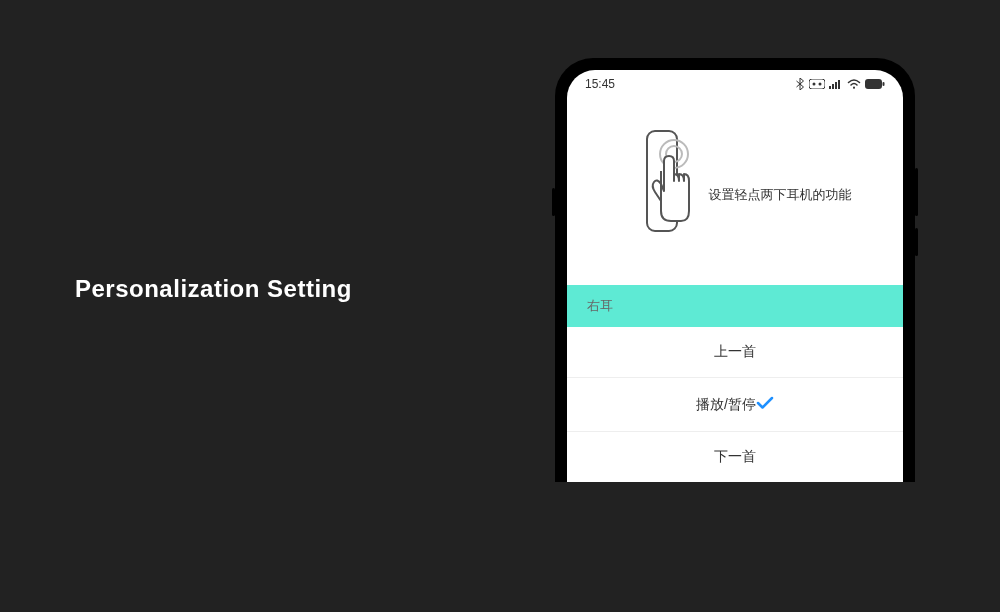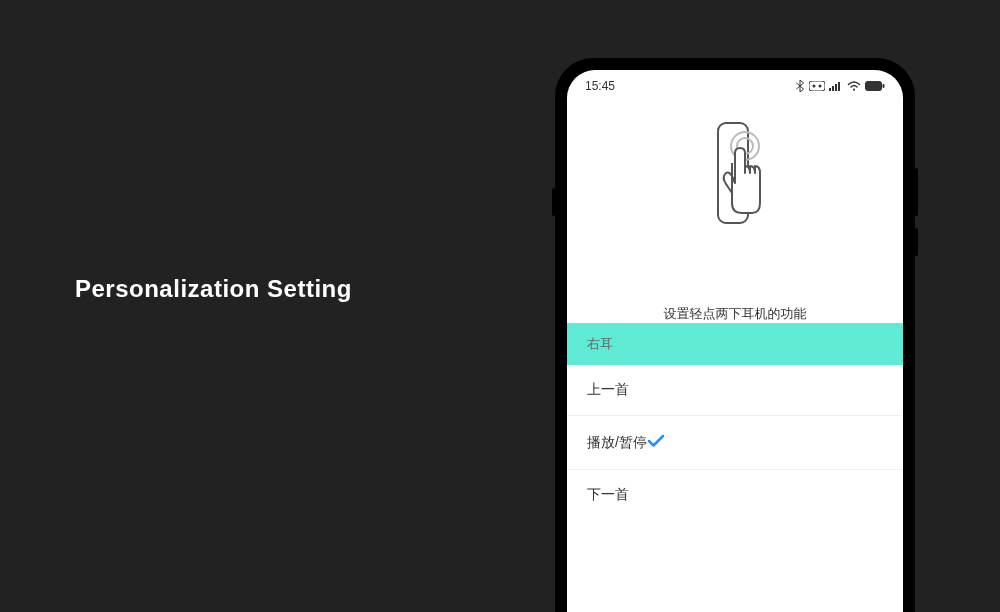--- a/index.html
+++ b/index.html
@@ -22,21 +22,21 @@
       color: #ffffff;
       font-size: 24px;
       font-weight: 600;
       letter-spacing: 0.5px;
     }
     .phone-container {
       position: absolute;
       left: 555px;
       top: 58px;
       width: 360px;
-      height: 554px;
+      height: 424px;
       background: #000;
       border-radius: 38px 38px 0 0;
       padding: 12px 12px 0 12px;
     }
     .phone-screen {
       width: 100%;
       height: 100%;
       background: #ffffff;
       border-radius: 28px 28px 0 0;
       overflow: hidden;
@@ -84,23 +84,23 @@
     .header-title {
       flex: 1;
       text-align: center;
       font-size: 17px;
       font-weight: 400;
       color: #000;
     }
     .illustration-area {
       height: 225px;
       display: flex;
-      flex-direction: column;
-      align-items: center;
-      justify-content: space-between;
+      flex-direction: row;
+      align-items: center;
+      justify-content: center;
       padding-top: 10px;
     }
     .tap-illustration {
       width: 90px;
       height: 130px;
       position: relative;
       margin-bottom: 28px;
     }
     .instruction-text {
       font-size: 13px;
@@ -113,21 +113,21 @@
       font-size: 13px;
       color: #666;
     }
     .option-item {
       padding: 16px 20px;
       font-size: 14px;
       color: #333;
       border-bottom: 1px solid #eee;
       display: flex;
       align-items: center;
-      justify-content: flex-start;
+      justify-content: center;
       cursor: pointer;
     }
     .option-item:last-child {
       border-bottom: none;
     }
     .checkmark {
       color: #1e90ff;
       font-size: 18px;
       font-weight: bold;
     }

